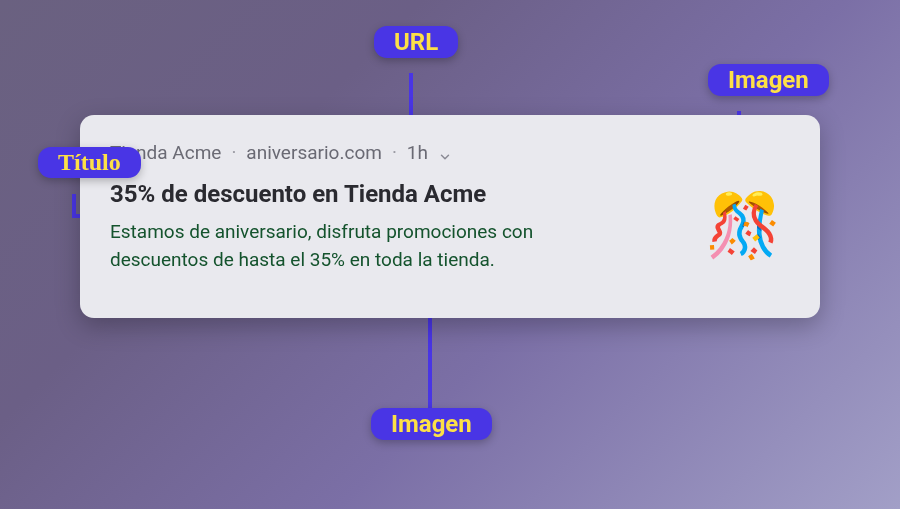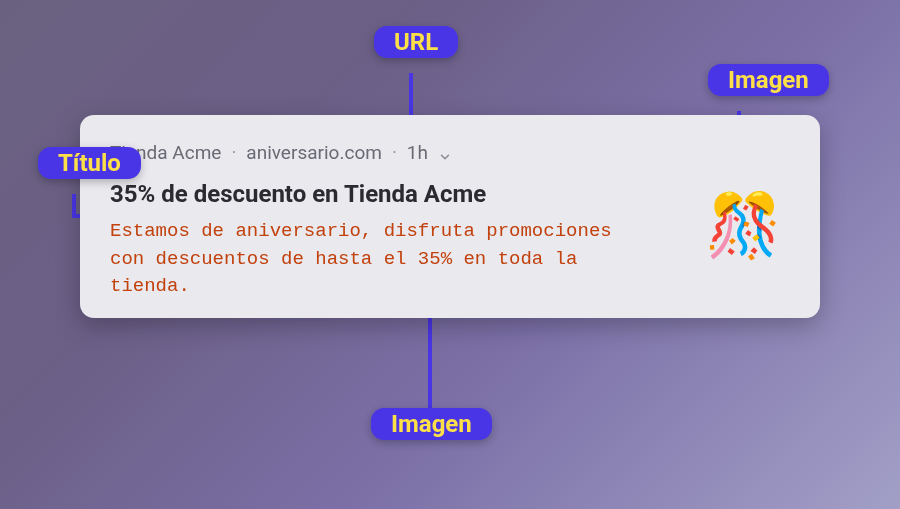--- a/index.html
+++ b/index.html
@@ -41,23 +41,22 @@
   .text-col { flex: 1 1 auto; }
   .title {
     font-size: 24px;
     font-weight: 700;
     color: #2a2a30;
     margin-bottom: 10px;
   }
   .message {
     font-size: 19px;
     line-height: 1.45;
-    color: #c2410c;
+    color: #14532d;
     max-width: 520px;
-    font-family: Liberation Mono, monospace;
   }
   .img-col {
     flex: 0 0 auto;
     width: 92px;
     height: 92px;
     display:flex; align-items:center; justify-content:center;
     font-size: 62px;
     line-height:1;
   }
 
@@ -68,21 +67,21 @@
     color: #fde047;
     font-weight: 700;
     font-size: 24px;
     padding: 2px 20px;
     border-radius: 13px;
     box-shadow: 0 3px 8px rgba(0,0,0,0.25);
     white-space: nowrap;
   }
   .pill-url     { left: 374px; top: 26px; }
   .pill-imagen  { left: 708px; top: 64px; text-align: right; }
-  .pill-titulo  { left: 38px;  top: 147px; }
+  .pill-titulo  { left: 38px;  top: 147px; font-family: Liberation Serif, serif; }
   .pill-mensaje { left: 371px; top: 408px; }
 
   
   .conn {
     position: absolute;
     background: #4935e5;
   }
   
   .conn-url-v { left: 409px; top: 73px; width: 4px; height: 68px; }
   

